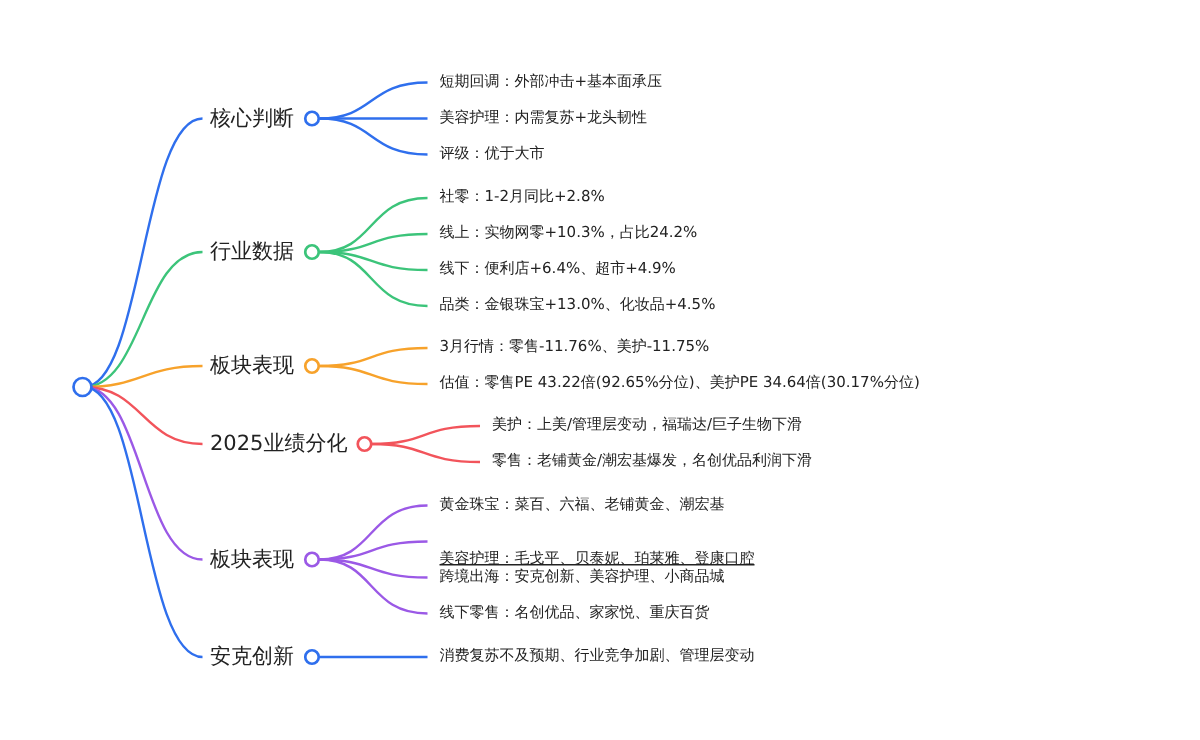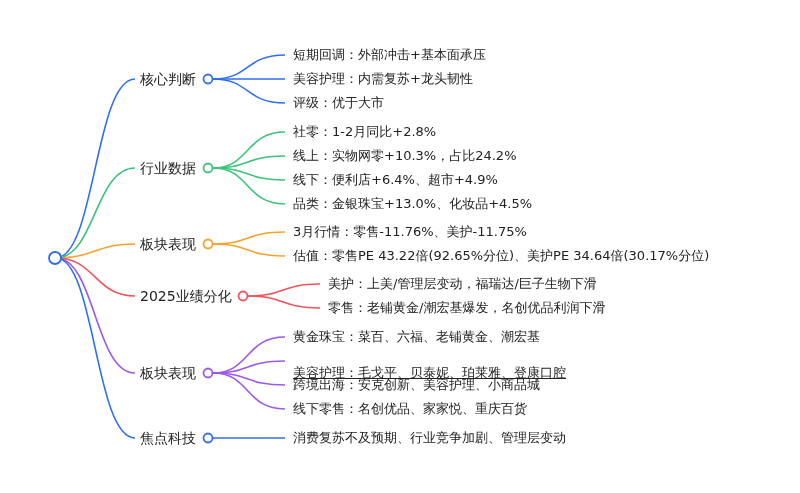--- a/index.html
+++ b/index.html
@@ -1,21 +1,21 @@
 <!DOCTYPE html>
 <html><head>
 <meta charset="utf-8">
 <style>
   html, body { margin: 0; padding: 0; background: #ffffff; }
   body { width: 800px; height: 493px; position: relative; overflow: hidden;
          font-family: "DejaVu Sans", "Liberation Sans", sans-serif; color: #222; }
   svg.links { position: absolute; left: 0; top: 0; width: 800px; height: 493px; }
   .node { position: absolute; font-size: 14px; line-height: 18px; white-space: nowrap; color: #222; }
   .l1 { text-align: right; }
-  .leaf { left: 293px; font-size: 13px; }
+  .leaf { left: 293px; font-size: 10px; }
 </style>
 </head>
 <body>
 
 <svg class="links" viewBox="0 0 800 493">
 
   <g fill="none" stroke-width="1.6">
     <path d="M56,258 C95,258 95,79 135,79" stroke="#2f6fed"></path>
     <path d="M56,258 C95,258 95,168 135,168" stroke="#3cc47a"></path>
     <path d="M56,258 C95,258 95,244 135,244" stroke="#f7a22b"></path>
@@ -55,21 +55,21 @@
     <circle cx="208" cy="373" r="4.5" stroke="#9b59e6"></circle>
     <circle cx="208" cy="438" r="4.5" stroke="#2f6fed"></circle>
   </g>
 </svg>
 
 <div class="node l1" style="left:140px; top:70px;">核心判断</div>
 <div class="node l1" style="left:140px; top:159px;">行业数据</div>
 <div class="node l1" style="left:140px; top:235px;">板块表现</div>
 <div class="node l1" style="left:140px; top:287px;">2025业绩分化</div>
 <div class="node l1" style="left:140px; top:364px;">板块表现</div>
-<div class="node l1" style="left:140px; top:429px;">焦点科技</div>
+<div class="node l1" style="left:140px; top:429px;">安克创新</div>
 
 <div class="node leaf" style="top:46px;">短期回调：外部冲击+基本面承压</div>
 <div class="node leaf" style="top:70px;">美容护理：内需复苏+龙头韧性</div>
 <div class="node leaf" style="top:94px;">评级：优于大市</div>
 
 <div class="node leaf" style="top:123px;">社零：1-2月同比+2.8%</div>
 <div class="node leaf" style="top:147px;">线上：实物网零+10.3%，占比24.2%</div>
 <div class="node leaf" style="top:171px;">线下：便利店+6.4%、超市+4.9%</div>
 <div class="node leaf" style="top:195px;">品类：金银珠宝+13.0%、化妆品+4.5%</div>
 

